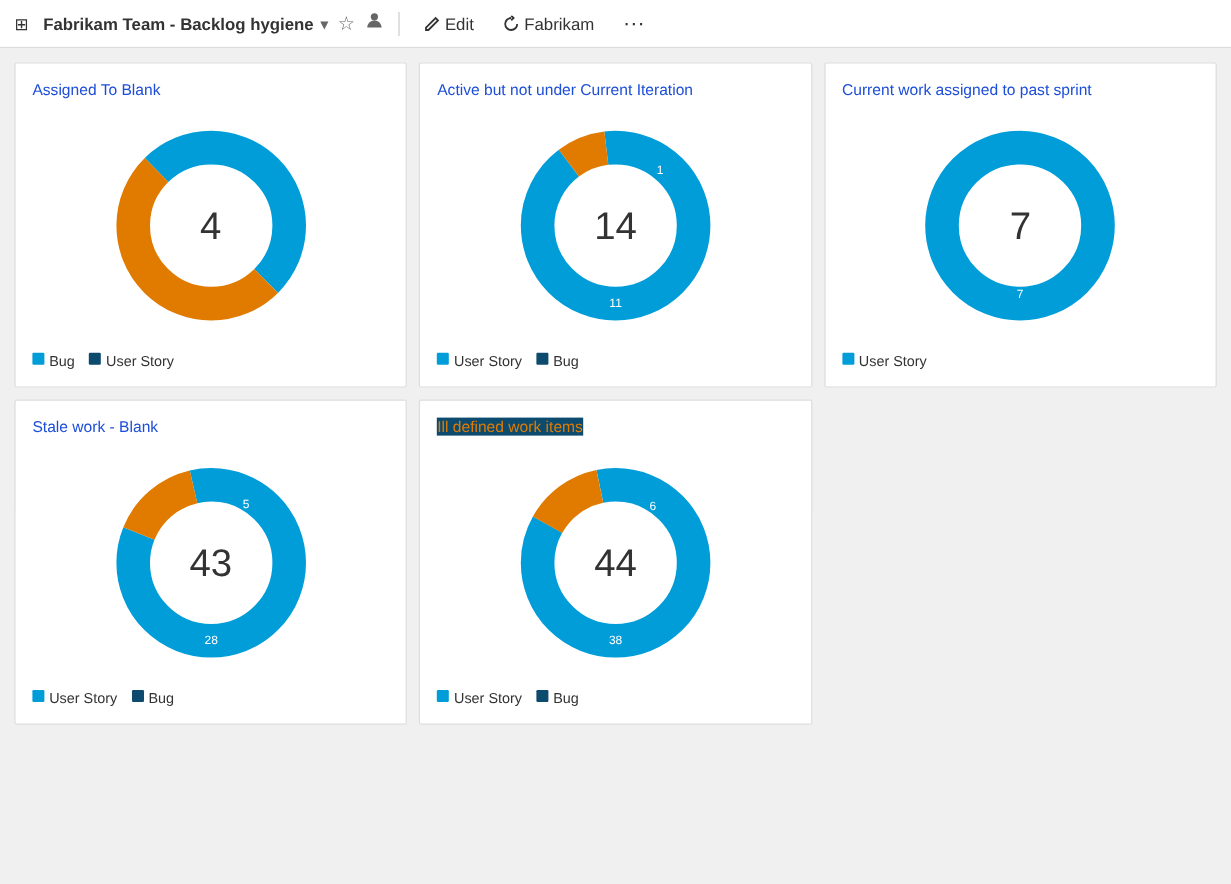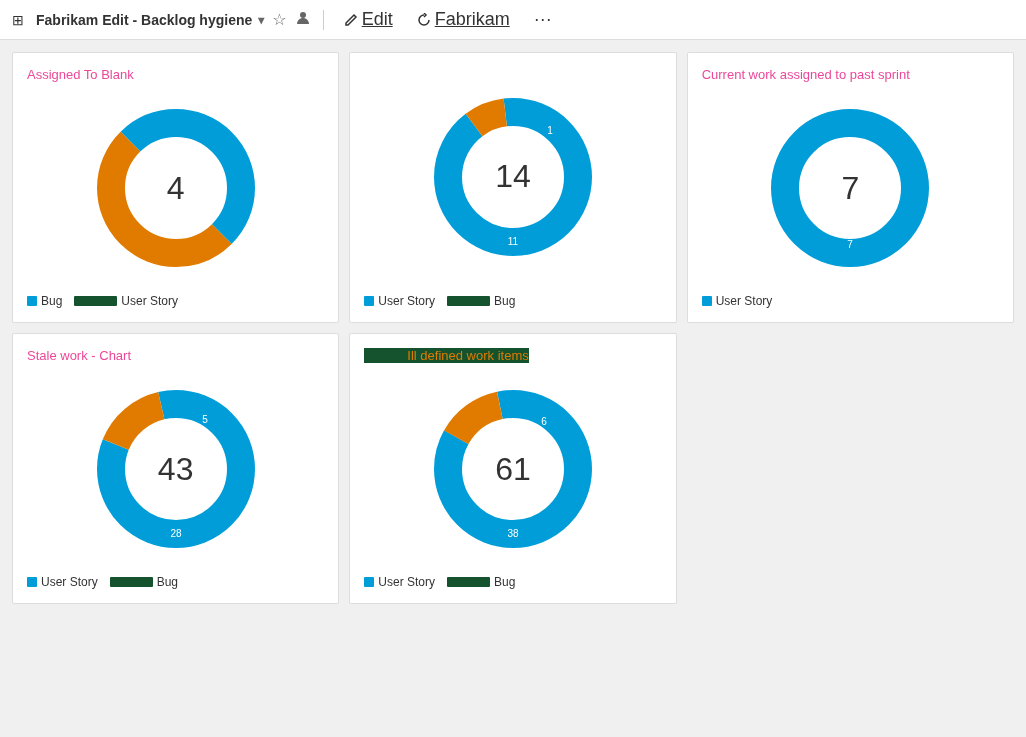--- a/index.html
+++ b/index.html
@@ -48,22 +48,21 @@
       margin: 0 4px;
     }
     .topbar-action {
       display: flex;
       align-items: center;
       gap: 4px;
       padding: 4px 8px;
       border-radius: 3px;
       cursor: pointer;
       color: #333;
-      font-size: 18px;
-      text-decoration: underline;
+      font-size: 14px;
     }
     .topbar-action svg { width: 14px; height: 14px; }
     .topbar-more {
       color: #333;
       font-size: 18px;
       cursor: pointer;
       padding: 4px 8px;
     }
 
     .dashboard {
@@ -79,21 +78,21 @@
       background: #fff;
       border: 1px solid #ddd;
       border-radius: 2px;
       padding: 14px;
       display: flex;
       flex-direction: column;
       align-items: flex-start;
     }
     .card-title {
       font-size: 13px;
-      color: #ec4899;
+      color: #1d4ed8;
       margin-bottom: 8px;
       font-weight: 400;
     }
     .card-title.orange { color: #e07b00; }
 
     .chart-area {
       display: flex;
       justify-content: center;
       align-items: center;
       width: 100%;
@@ -103,33 +102,33 @@
 
     .legend {
       display: flex;
       gap: 12px;
       align-items: center;
       flex-wrap: wrap;
       margin-top: 8px;
     }
     .legend-item {
       display: flex;
-      align-items: center;
+      align-items: flex-start;
       gap: 4px;
       font-size: 12px;
       color: #333;
     }
     .legend-dot {
       width: 10px;
       height: 10px;
       border-radius: 1px;
       display: inline-block;
     }
     .blue { background: #009dd9; }
-    .orange { background: #14532d; padding-left: 43px; }
+    .orange { background: #0c4a6e; }
 
     
     .donut-container {
       position: relative;
       display: inline-flex;
       align-items: center;
       justify-content: center;
     }
     .donut-label {
       position: absolute;
@@ -144,21 +143,21 @@
     .card-row2-1 { grid-column: 1; grid-row: 2; }
     .card-row2-2 { grid-column: 2; grid-row: 2; }
     .card-row2-empty { grid-column: 3; grid-row: 2; background: transparent; border: none; }
   </style>
 </head>
 <body>
 
 <div class="topbar">
   <span class="topbar-icon">⊞</span>
   <span class="topbar-title">
-    <span>Fabrikam Edit - Backlog hygiene</span>
+    <span>Fabrikam Team - Backlog hygiene</span>
     <span class="topbar-chevron">▾</span>
   </span>
   <span class="topbar-star">☆</span>
   <span class="topbar-person">
     <svg width="16" height="16" viewBox="0 0 16 16" fill="#666">
         <circle cx="8" cy="5" r="3"></circle>
         <path d="M2 14c0-3.3 2.7-6 6-6s6 2.7 6 6"></path>
       </svg>
   </span>
   <div class="topbar-divider"></div>
@@ -202,20 +201,21 @@
         <span>Bug</span>
       </div>
       <div class="legend-item">
         <span class="legend-dot orange"></span>
         <span>User Story</span>
       </div>
     </div>
   </div>
 
   <div class="card">
+    <span class="card-title">Active but not under Current Iteration</span>
     <div class="chart-area">
       <div class="donut-container">
         <svg width="180" height="180" viewBox="0 0 180 180">
 
           <circle cx="90" cy="90" r="65" fill="none" stroke="#009dd9" stroke-width="28" stroke-dasharray="374.5 33.9" stroke-dashoffset="8.48" transform="rotate(-90 90 90)"></circle>
           <circle cx="90" cy="90" r="65" fill="none" stroke="#e07b00" stroke-width="28" stroke-dasharray="33.9 374.5" stroke-dashoffset="-366.02" transform="rotate(-90 90 90)"></circle>
 
           <text x="90" y="158" fill="#fff" font-size="10" text-anchor="middle">11</text>
           <text x="127" y="47" fill="#fff" font-size="10" text-anchor="middle">1</text>
           <circle cx="90" cy="90" r="50" fill="#fff"></circle>
@@ -250,21 +250,21 @@
     </div>
     <div class="legend">
       <div class="legend-item">
         <span class="legend-dot blue"></span>
         <span>User Story</span>
       </div>
     </div>
   </div>
 
   <div class="card card-row2-1">
-    <span class="card-title">Stale work - Chart</span>
+    <span class="card-title">Stale work - Blank</span>
     <div class="chart-area">
       <div class="donut-container">
         <svg width="180" height="180" viewBox="0 0 180 180">
 
           <circle cx="90" cy="90" r="65" fill="none" stroke="#009dd9" stroke-width="28" stroke-dasharray="346.3 62.1" stroke-dashoffset="15.53" transform="rotate(-90 90 90)"></circle>
           <circle cx="90" cy="90" r="65" fill="none" stroke="#e07b00" stroke-width="28" stroke-dasharray="62.1 346.3" stroke-dashoffset="-330.77" transform="rotate(-90 90 90)"></circle>
           <text x="90" y="158" fill="#fff" font-size="10" text-anchor="middle">28</text>
           <text x="119" y="44" fill="#fff" font-size="10" text-anchor="middle">5</text>
           <circle cx="90" cy="90" r="50" fill="#fff"></circle>
         </svg>
@@ -288,21 +288,21 @@
     <div class="chart-area">
       <div class="donut-container">
         <svg width="180" height="180" viewBox="0 0 180 180">
 
           <circle cx="90" cy="90" r="65" fill="none" stroke="#009dd9" stroke-width="28" stroke-dasharray="352.9 55.5" stroke-dashoffset="13.88" transform="rotate(-90 90 90)"></circle>
           <circle cx="90" cy="90" r="65" fill="none" stroke="#e07b00" stroke-width="28" stroke-dasharray="55.5 352.9" stroke-dashoffset="-338.97" transform="rotate(-90 90 90)"></circle>
           <text x="90" y="158" fill="#fff" font-size="10" text-anchor="middle">38</text>
           <text x="121" y="46" fill="#fff" font-size="10" text-anchor="middle">6</text>
           <circle cx="90" cy="90" r="50" fill="#fff"></circle>
         </svg>
-        <span class="donut-label">61</span>
+        <span class="donut-label">44</span>
       </div>
     </div>
     <div class="legend">
       <div class="legend-item">
         <span class="legend-dot blue"></span>
         <span>User Story</span>
       </div>
       <div class="legend-item">
         <span class="legend-dot orange"></span>
         <span>Bug</span>

